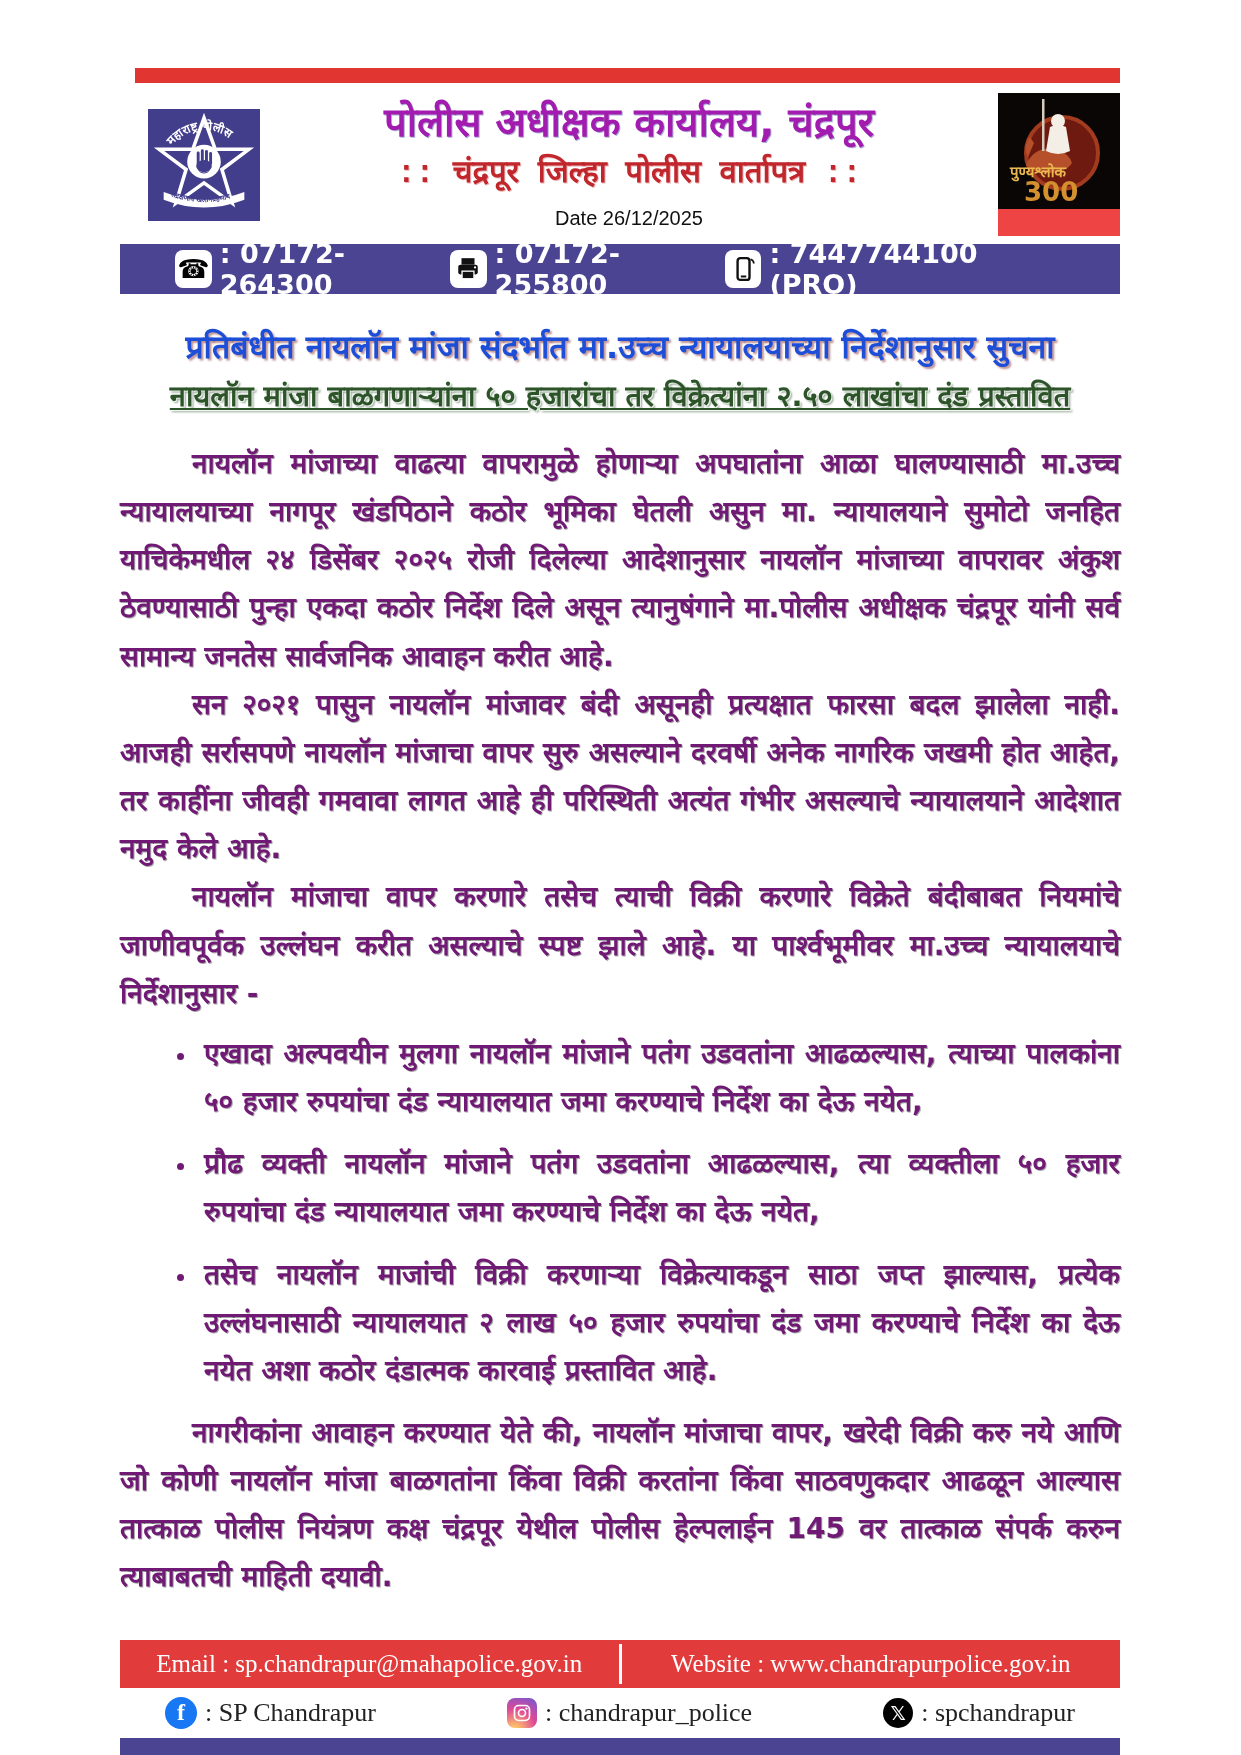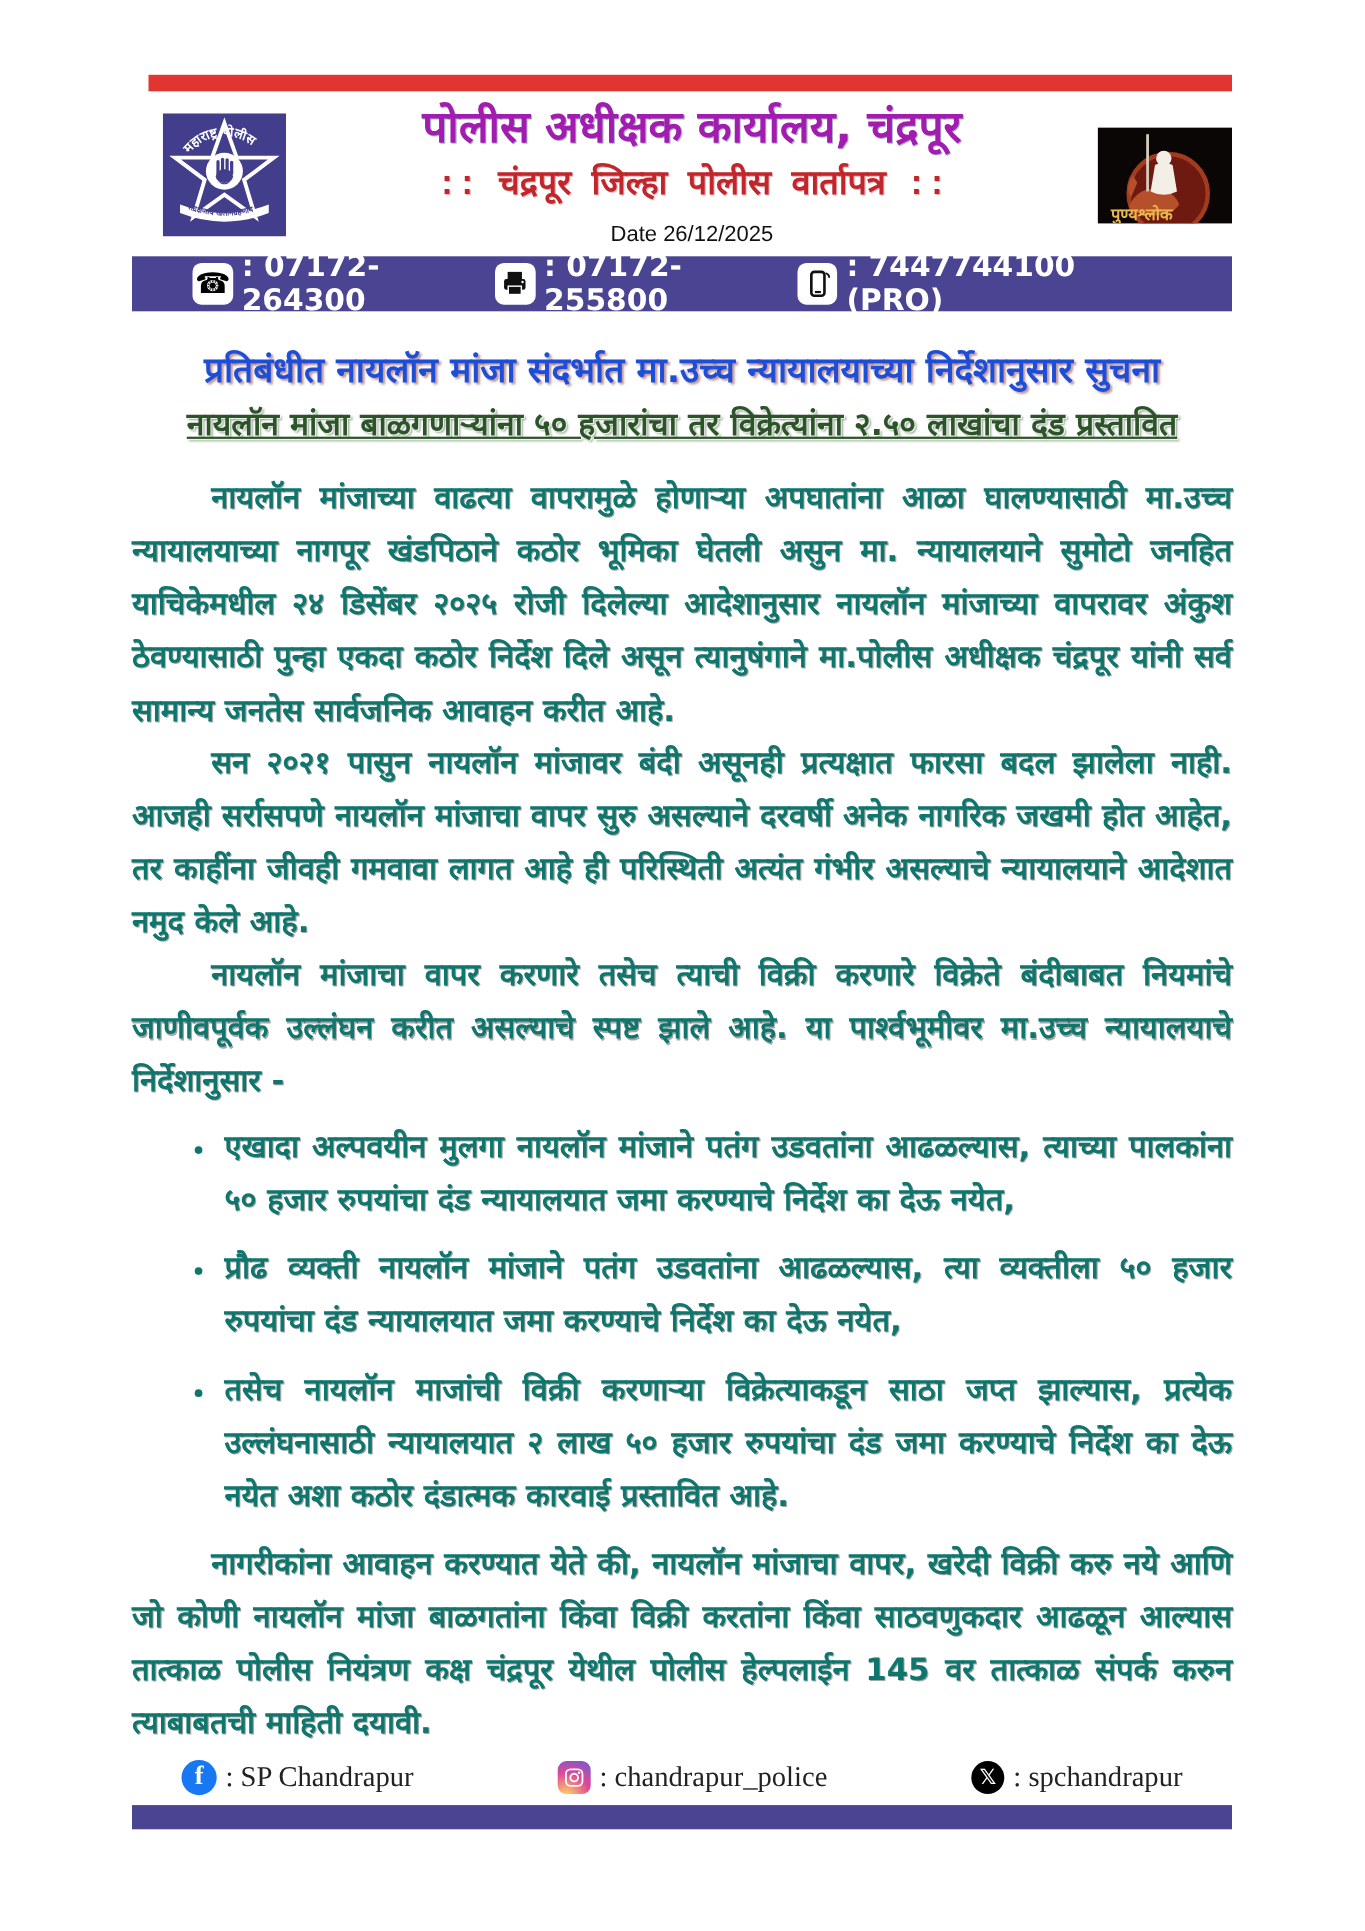--- a/index.html
+++ b/index.html
@@ -11,38 +11,38 @@
 
   
   .header-row{display:flex;align-items:center;margin-top:10px;}
   .logo-box{width:112px;height:112px;margin-left:28px;flex:0 0 auto;}
   .header-center{flex:1;text-align:center;padding:0 8px;}
   .org-title{font-size:40px;font-weight:bold;color:#a21caf;line-height:1.15;
              text-shadow:1px 1px 0 rgba(46,49,146,.4);}
   .newsletter-title{font-size:31px;font-weight:bold;color:#c0262b;margin-top:4px;
              text-shadow:1px 1px 0 rgba(192,38,43,.35);font-family:Liberation Mono, monospace;}
   .date-line{font-size:20px;color:#111;margin-top:16px;font-family:"Liberation Sans",sans-serif;}
-  .banner-box{width:122px;height:87px;flex:0 0 auto;position:relative;background:#0f766e;overflow:hidden;}
+  .banner-box{width:122px;height:143px;flex:0 0 auto;position:relative;background:#ef4444;overflow:hidden;}
 
   
   .contact-bar{margin-top:8px;height:50px;background:#4a4492;display:flex;align-items:center;
                justify-content:space-between;padding:0 55px;}
   .contact-item{display:flex;align-items:center;gap:8px;color:#fff;font-weight:bold;
                 font-size:27px;font-family:"DejaVu Sans",sans-serif;}
   .icon-chip{width:38px;height:38px;background:#fff;border-radius:8px;display:flex;
              align-items:center;justify-content:center;color:#000;font-size:26px;line-height:1;}
 
   
   .headline{margin-top:30px;text-align:center;font-size:32px;font-weight:bold;color:#1d4ed8;
             text-shadow:2px 2px 2px rgba(120,20,20,.45);}
   .subheadline{margin-top:8px;text-align:center;font-size:29px;font-weight:bold;color:#2d5429;
             text-shadow:1px 1px 0 rgba(255,255,255,.8),2px 2px 2px rgba(40,80,40,.5);text-decoration:underline;}
 
   
-  .body-text{margin-top:26px;font-size:28px;font-weight:bold;color:#0f766e;line-height:1.72;
+  .body-text{margin-top:26px;font-size:28px;font-weight:bold;color:#701a75;line-height:1.72;
              text-align:justify;text-shadow:1px 1px 0 rgba(0,0,0,.35);}
   .body-text p{margin:0;text-indent:72px;}
   .body-text ul{margin:12px 0 10px 0;padding-left:78px;}
   .body-text li{margin-bottom:14px;padding-left:6px;}
   .body-text li::marker{font-size:24px;}
 
   
   .footer-red{margin-top:38px;height:48px;background:#e23b3b;display:flex;align-items:stretch;}
   .footer-cell{flex:1;display:flex;align-items:center;justify-content:center;color:#fff;
                font-size:25px;font-family:"Liberation Serif",serif;}
@@ -155,20 +155,25 @@
       <p>सन २०२१ पासुन नायलॉन मांजावर बंदी असूनही प्रत्यक्षात फारसा बदल झालेला नाही. आजही सर्रासपणे नायलॉन मांजाचा वापर सुरु असल्याने दरवर्षी अनेक नागरिक जखमी होत आहेत, तर काहींना जीवही गमवावा लागत आहे ही परिस्थिती अत्यंत गंभीर असल्याचे न्यायालयाने आदेशात नमुद केले आहे.</p>
       <p>नायलॉन मांजाचा वापर करणारे तसेच त्याची विक्री करणारे विक्रेते बंदीबाबत नियमांचे जाणीवपूर्वक उल्लंघन करीत असल्याचे स्पष्ट झाले आहे.  या पार्श्वभूमीवर मा.उच्च न्यायालयाचे निर्देशानुसार -</p>
       <ul>
         <li>एखादा अल्पवयीन मुलगा नायलॉन मांजाने पतंग उडवतांना आढळल्यास, त्याच्या पालकांना ५० हजार रुपयांचा दंड न्यायालयात जमा करण्याचे निर्देश का देऊ नयेत,</li>
         <li>प्रौढ व्यक्ती नायलॉन मांजाने पतंग उडवतांना आढळल्यास, त्या व्यक्तीला ५० हजार रुपयांचा दंड न्यायालयात जमा करण्याचे निर्देश का देऊ नयेत,</li>
         <li>तसेच नायलॉन माजांची विक्री करणाऱ्या विक्रेत्याकडून साठा जप्त झाल्यास, प्रत्येक उल्लंघनासाठी न्यायालयात २ लाख ५० हजार रुपयांचा दंड जमा करण्याचे निर्देश का देऊ नयेत अशा कठोर दंडात्मक कारवाई प्रस्तावित आहे.</li>
       </ul>
       <p>नागरीकांना आवाहन करण्यात येते की, नायलॉन मांजाचा वापर, खरेदी विक्री करु नये आणि जो कोणी नायलॉन मांजा बाळगतांना किंवा विक्री करतांना किंवा साठवणुकदार आढळून आल्यास तात्काळ पोलीस नियंत्रण कक्ष चंद्रपूर येथील पोलीस हेल्पलाईन 145 वर तात्काळ संपर्क करुन त्याबाबतची माहिती दयावी.</p>
     </div>
 
+    <div class="footer-red">
+      <div class="footer-cell">Email : sp.chandrapur@mahapolice.gov.in</div>
+      <div class="footer-divider"></div>
+      <div class="footer-cell">Website : www.chandrapurpolice.gov.in</div>
+    </div>
 
     <div class="social-row">
       <div class="social-item">
         <span class="fb-circle">f</span>
         <span>: SP Chandrapur</span>
       </div>
       <div class="social-item">
         <span class="ig-box">
           <svg viewBox="0 0 24 24" width="20" height="20">
             <rect x="3" y="3" width="18" height="18" rx="5" fill="none" stroke="#fff" stroke-width="2"></rect>

